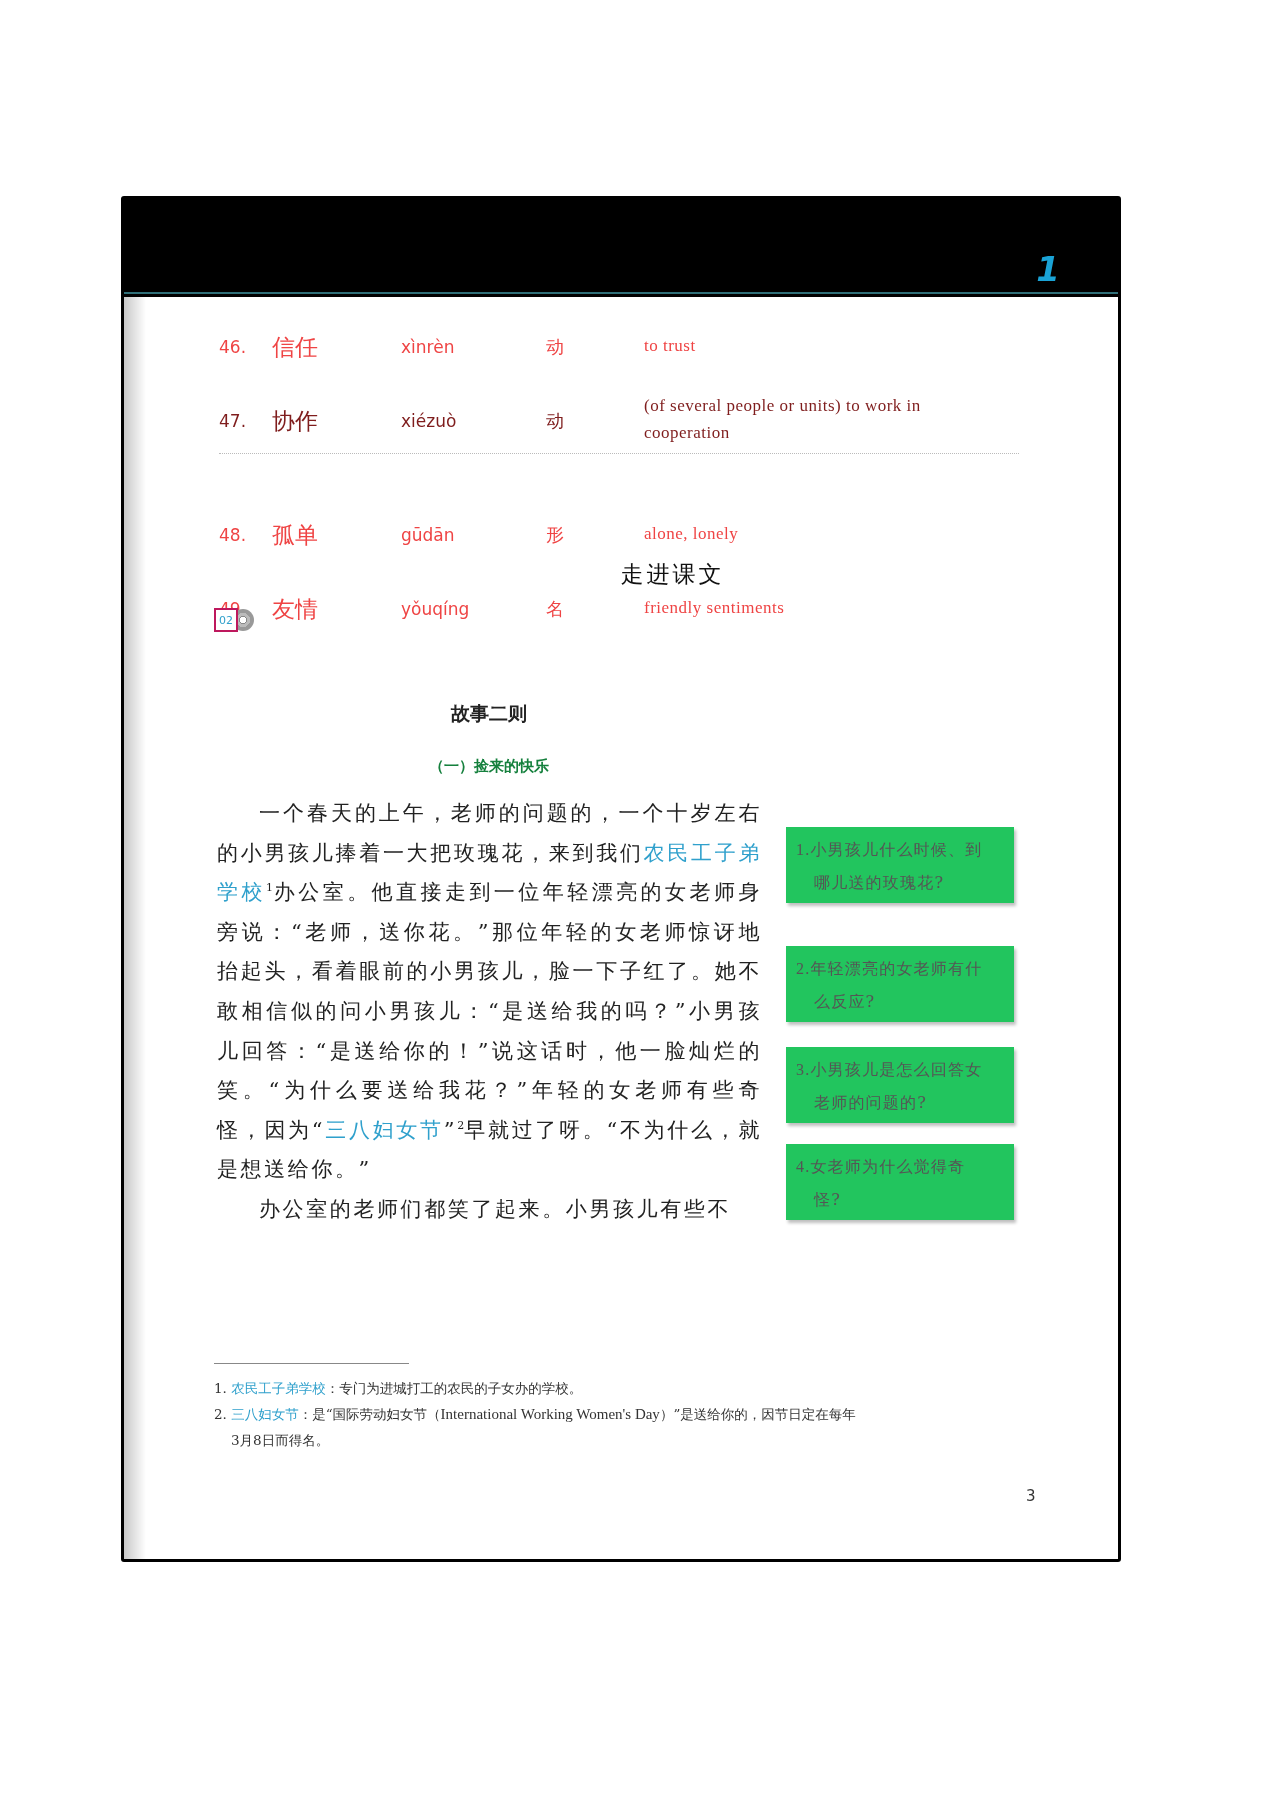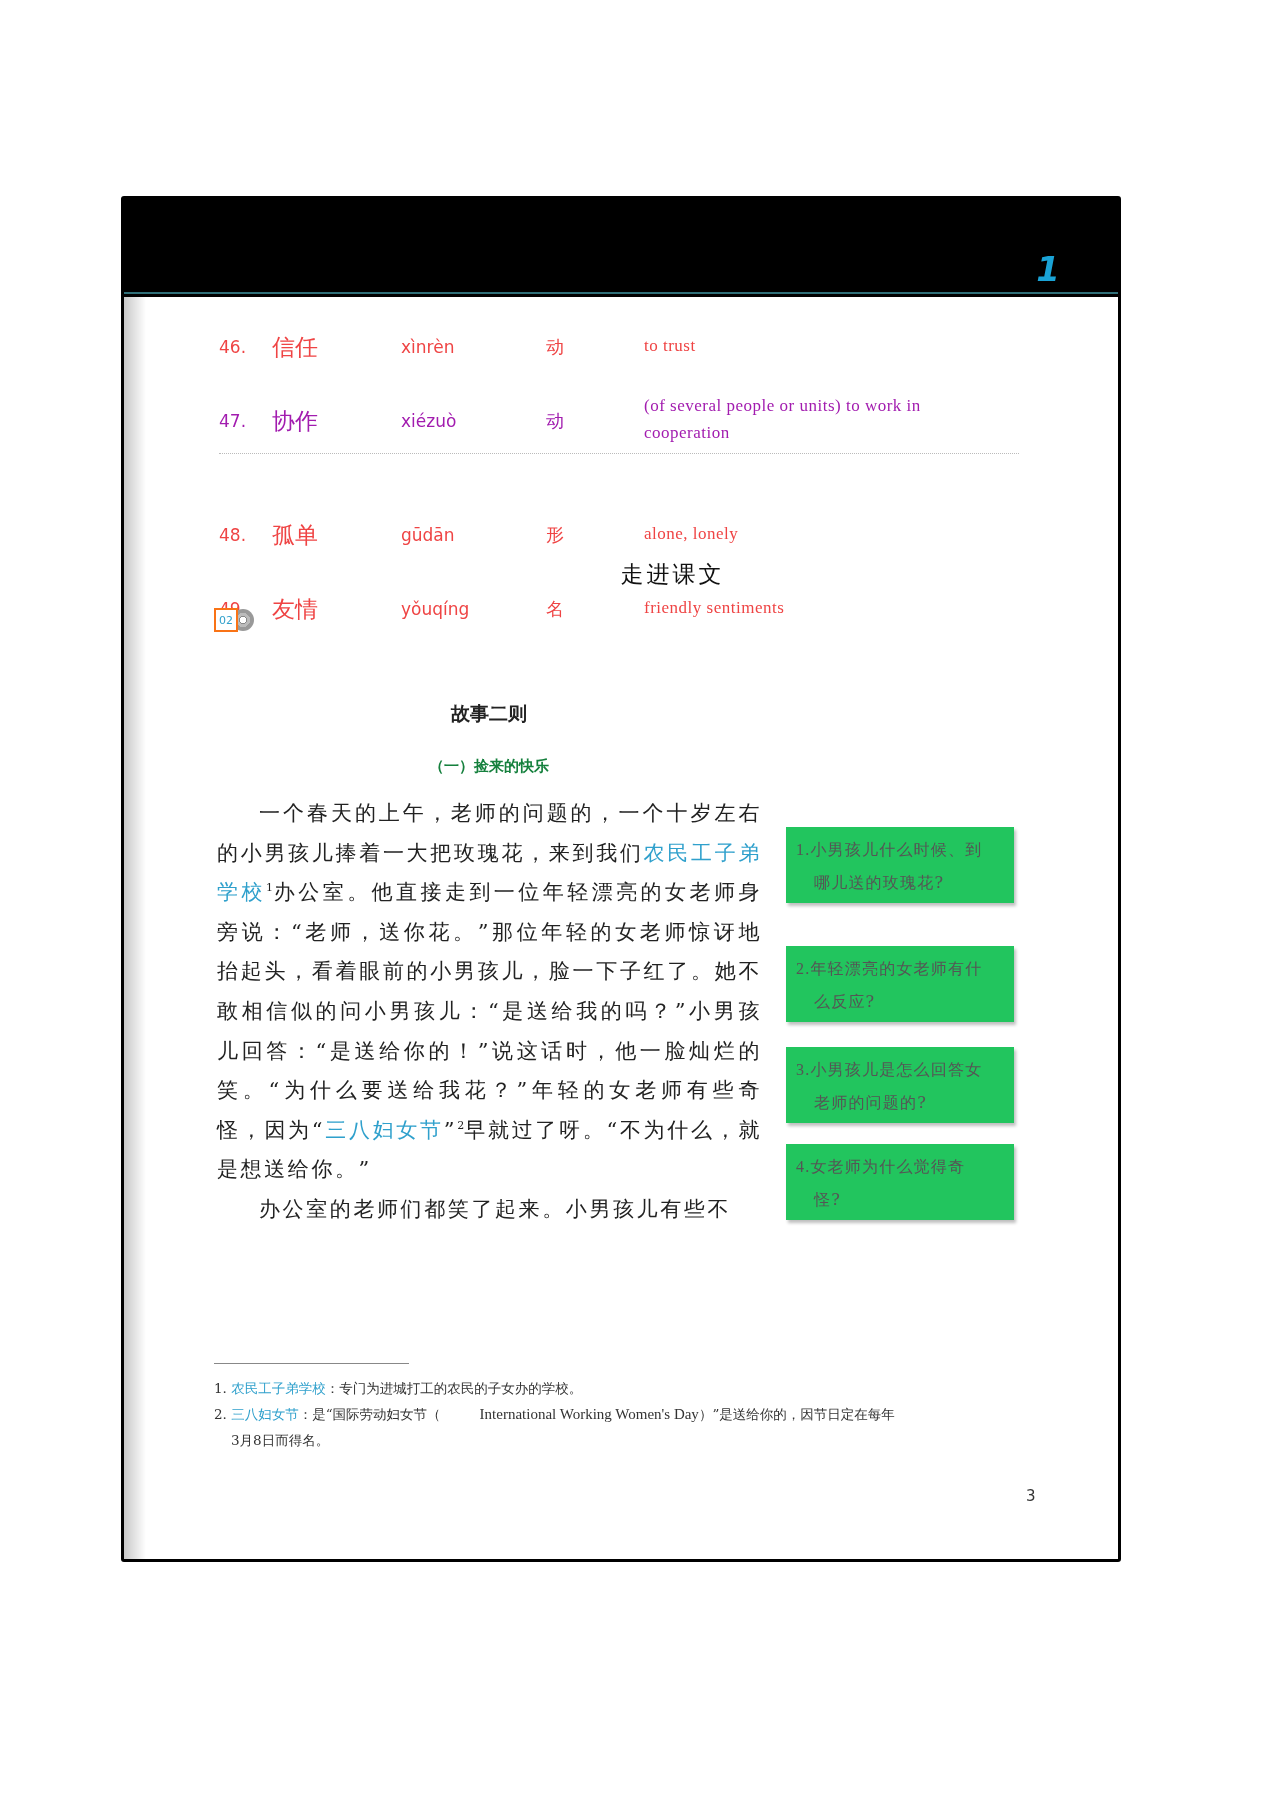--- a/index.html
+++ b/index.html
@@ -39,41 +39,41 @@
 
     
     .vocab { position: absolute; left: 95px; top: 133px; width: 800px; }
     .vocab-row { position: relative; font-size: 17px; }
     .vocab-row .num { position: absolute; left: 0; font-family: "DejaVu Sans", sans-serif; font-size: 17px; }
     .vocab-row .hanzi { position: absolute; left: 53px; font-size: 23px; }
     .vocab-row .pinyin { position: absolute; left: 182px; font-family: "DejaVu Sans", sans-serif; font-size: 17px; }
     .vocab-row .pos { position: absolute; left: 327px; font-size: 18px; }
     .vocab-row .gloss { position: absolute; left: 425px; width: 350px; font-family: "Liberation Serif", serif; font-size: 17px; line-height: 27px; letter-spacing: 0.5px; }
     .vocab-row.blue { color: #ef4444; }
-    .vocab-row.black { color: #a21caf; }
+    .vocab-row.black { color: #7f1d1d; }
     .r46 { top: 0; height: 30px; }
     .r47 { top: 30px; height: 62px; border-bottom: 1px dotted #bbb; }
     .r48 { top: 96px; height: 36px; }
     .r49 { top: 134px; height: 36px; }
     .r46 > span, .r48 > span, .r49 > span { top: 0; line-height: 30px; }
     .r47 .num, .r47 .hanzi, .r47 .pinyin, .r47 .pos { top: 14px; line-height: 30px; }
     .r47 .gloss { top: 0; }
 
     .section-title {
       position: absolute; left: 0; right: 0; top: 360px;
       text-align: center; font-size: 23px; letter-spacing: 3px;
       padding-left: 103px;
       color: #111;
     }
     .audio-badge {
       position: absolute; left: 90px; top: 409px;
       display: flex; align-items: center;
     }
     .audio-num {
-      width: 24px; height: 24px; border: 2px solid #f97316;
+      width: 24px; height: 24px; border: 2px solid #be185d;
       font-family: "DejaVu Sans", sans-serif; font-size: 11px; color: #2fa0cc;
       display: flex; align-items: center; justify-content: center;
       background: #fff; position: relative; z-index: 2;
     }
     .audio-disc {
       width: 22px; height: 22px; border-radius: 50%;
       margin-left: -6px;
       background: radial-gradient(circle, #fff 0 3px, #888 3px 4px, #bbb 4px 7px, #999 7px 11px);
     }
 
@@ -113,21 +113,21 @@
     .q-line2 { display: block; padding-left: 18px; }
 
     .fn-rule {
       position: absolute; left: 90px; top: 1164px; width: 195px; height: 1px; background: #888;
     }
     .footnotes {
       position: absolute; left: 90px; top: 1176px; width: 800px;
       font-size: 13.5px; line-height: 26px; color: #333;
     }
     .footnotes .fn-term { color: #2fa0cc; }
-    .footnotes .en { font-family: "Liberation Serif", serif; font-size: 15px; margin-left: 39px; }
+    .footnotes .en { font-family: "Liberation Serif", serif; font-size: 15px; }
     .fn-indent { padding-left: 17px; }
 
     .page-number {
       position: absolute; left: 902px; top: 1288px;
       font-family: "DejaVu Sans", sans-serif; font-size: 15px; color: #333;
     }
   </style>
 </head>
 <body>
 

